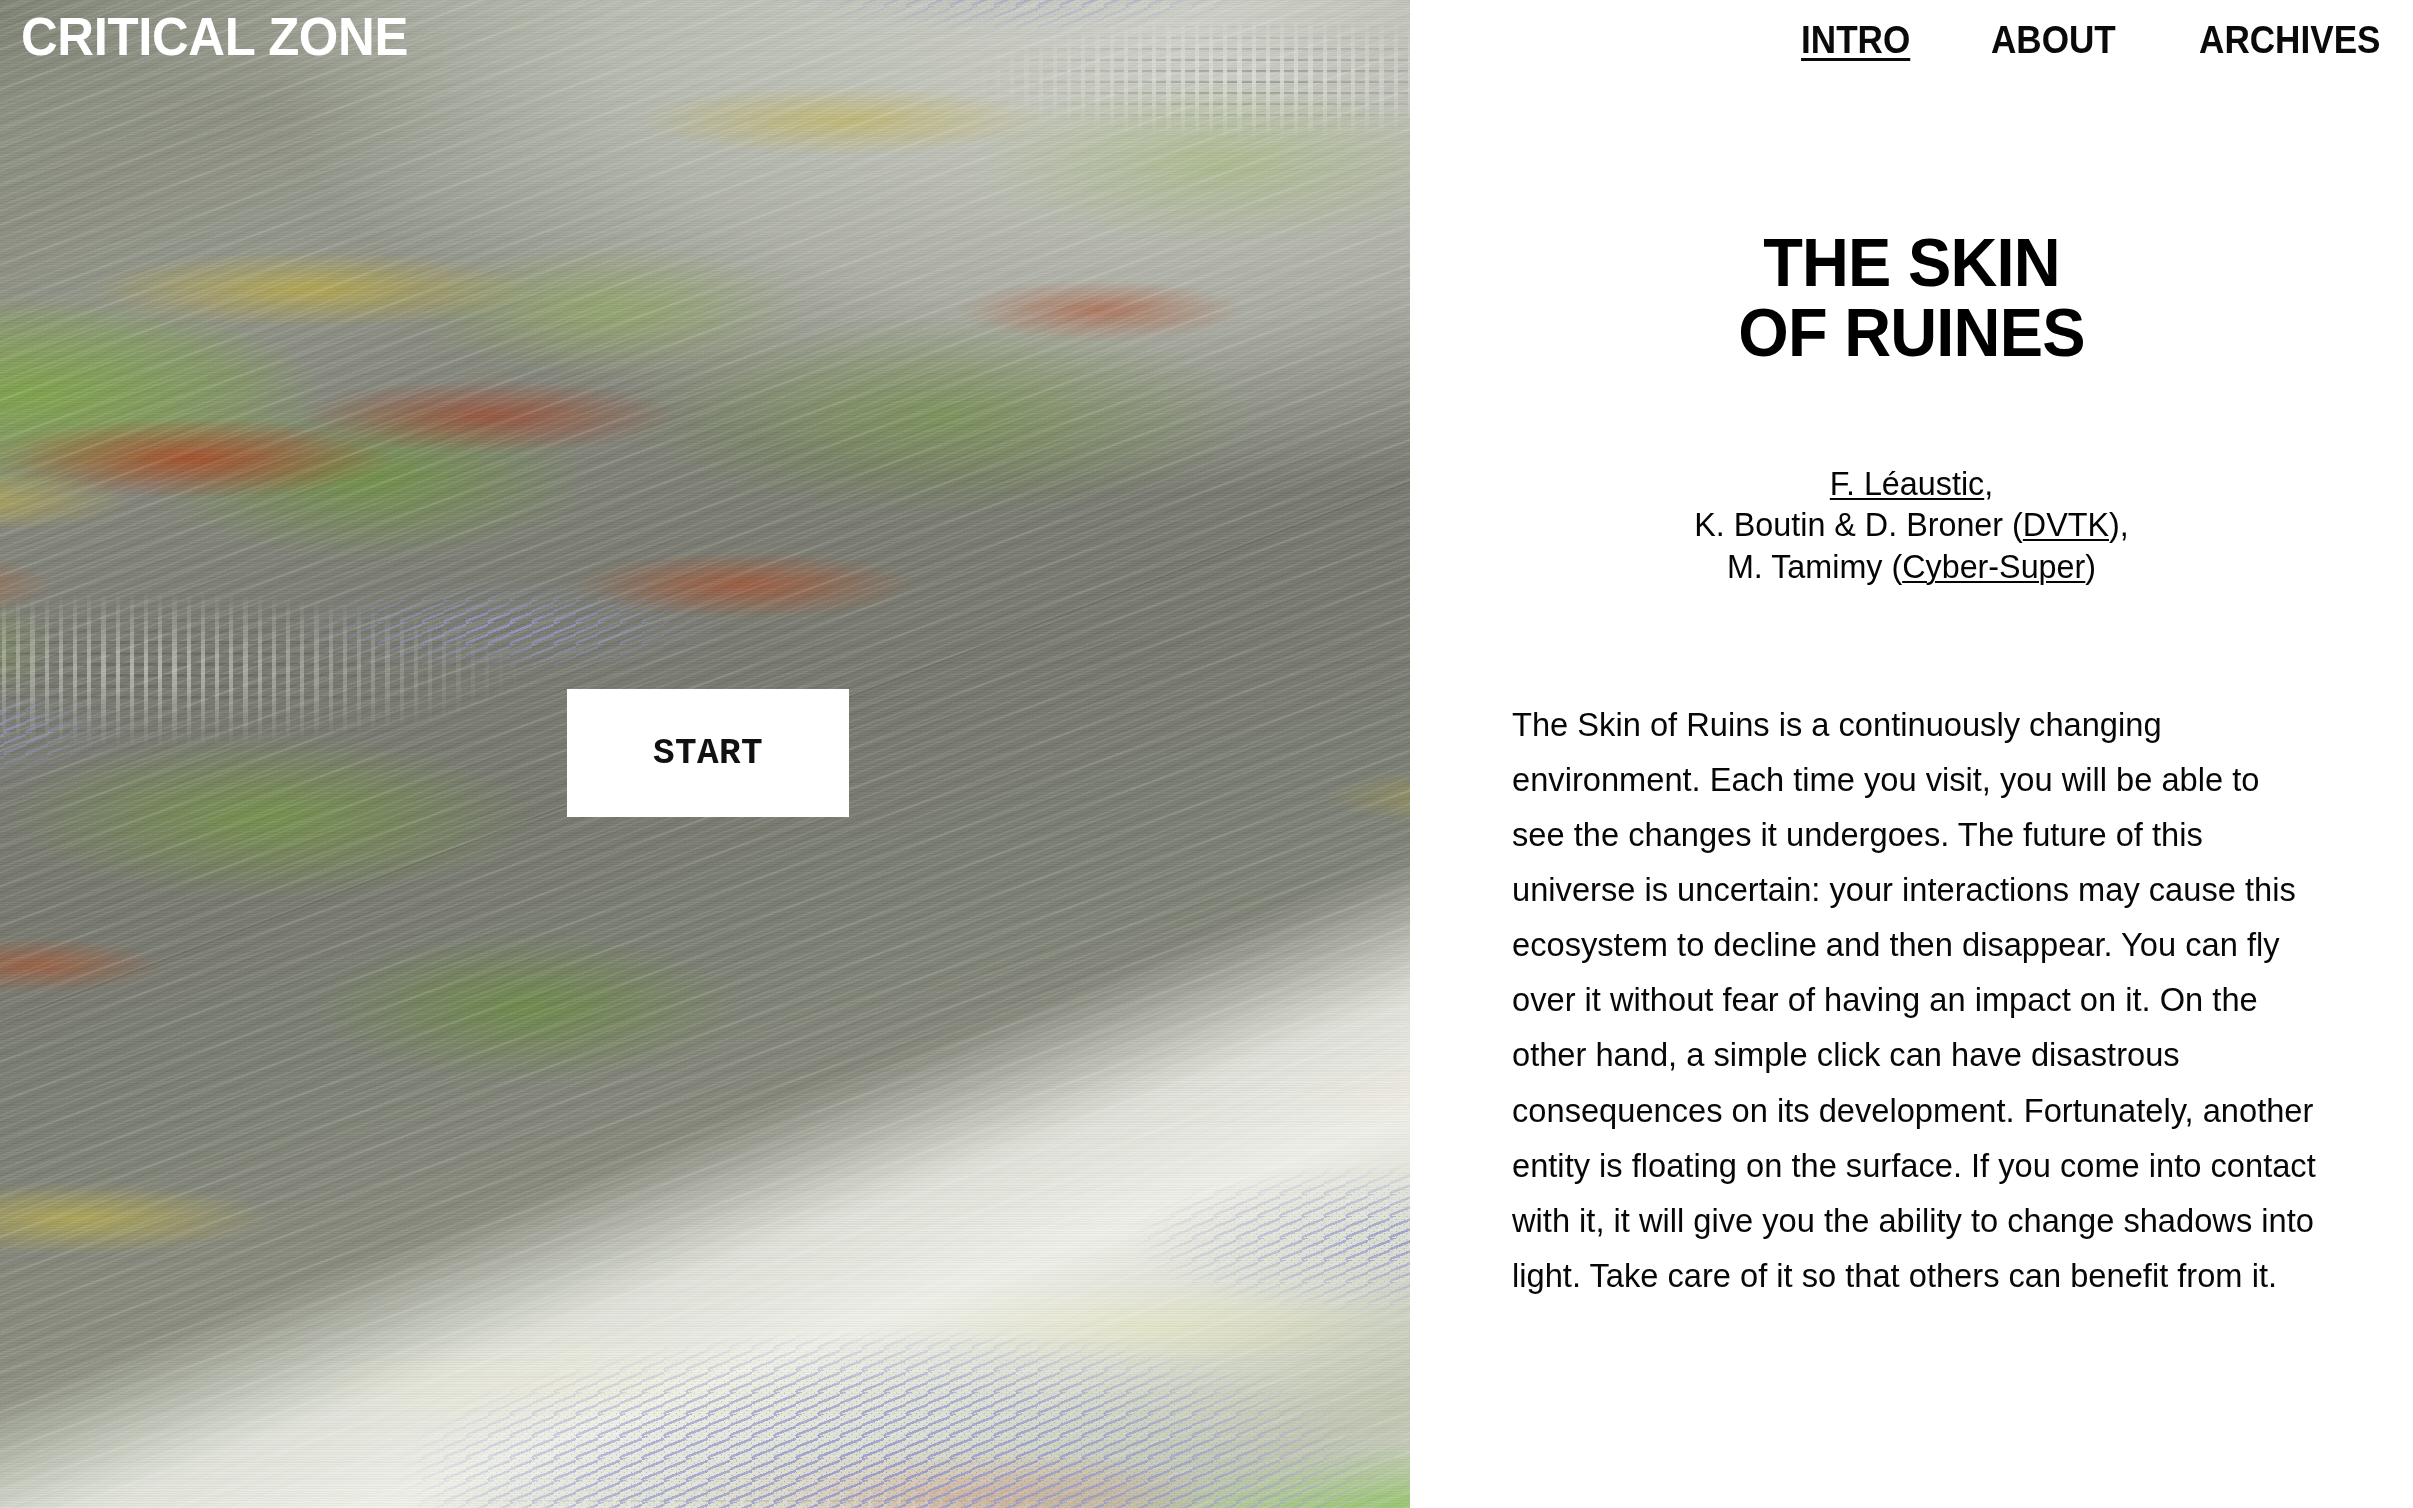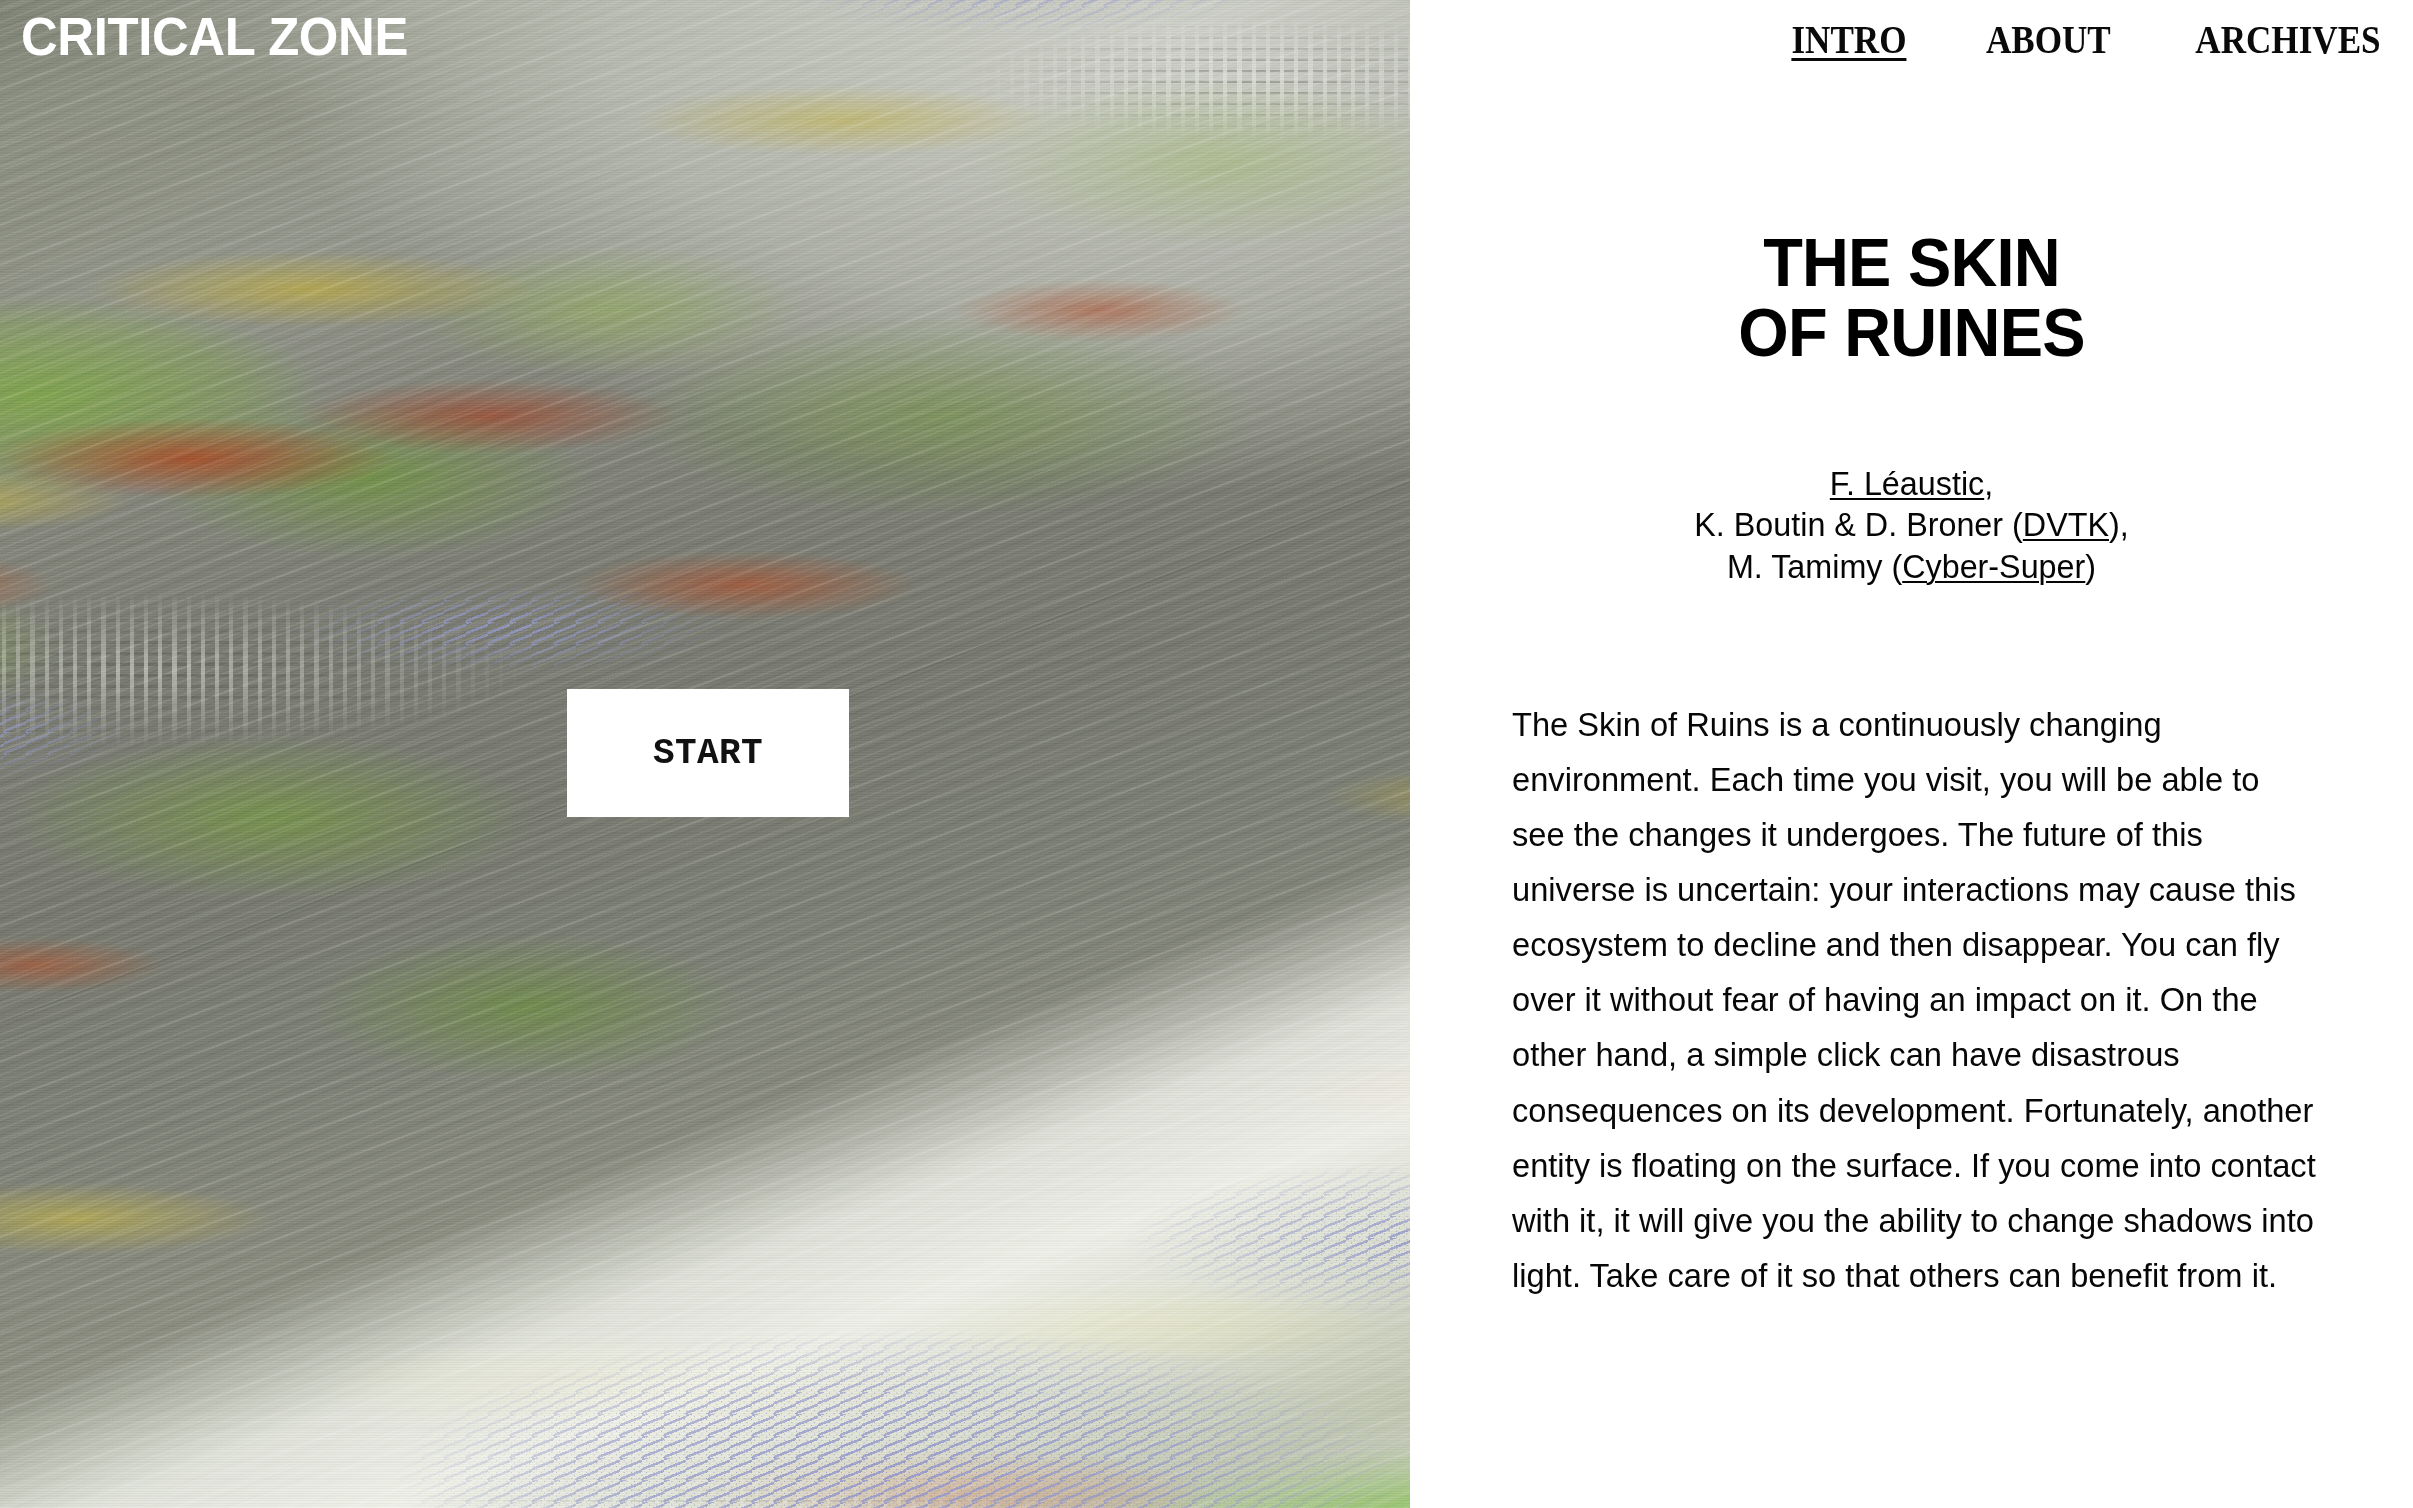--- a/index.html
+++ b/index.html
@@ -214,21 +214,21 @@
 
   
   #panel {
     position:relative;
     width:1003px; height:1508px;
     background:#ffffff;
   }
 
   #nav {
     position:absolute; top:18.4px; right:22px;
-    display:flex; align-items:flex-start; gap:67px;font-family:Liberation Serif, serif;
+    display:flex; align-items:flex-start; gap:67px;
   }
   .nav-link {
     font-size:39px; font-weight:700;
     color:#0a0a0a;
     letter-spacing:0px;
     transform:scaleX(.90);
     transform-origin:center;
     white-space:nowrap;
     text-decoration:none;
     cursor:pointer;

